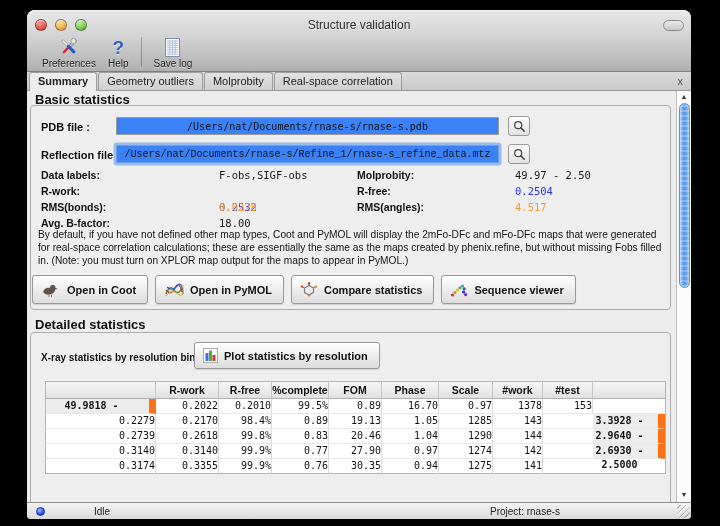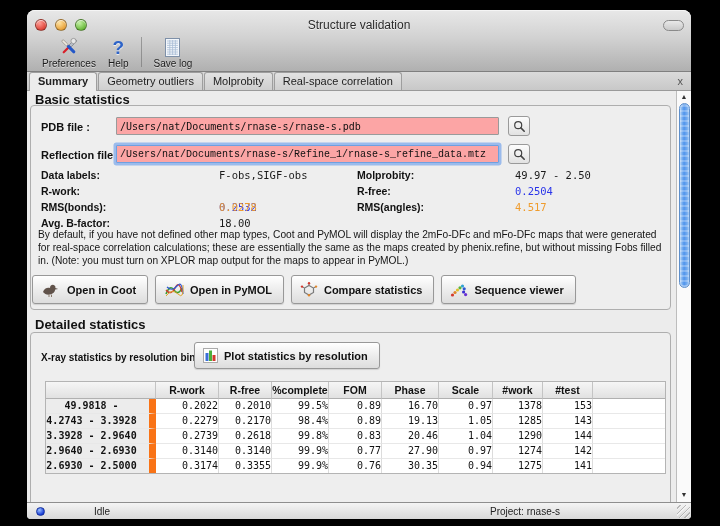--- a/index.html
+++ b/index.html
@@ -42,22 +42,22 @@
   .tab-close { position:absolute; right:5px; top:2px; font-size:11px; color:#555; line-height:14px; padding:0 3px; }
 
   
   .content { position:absolute; top:81px; bottom:17px; left:0; right:0; background:#ececec; overflow:hidden; }
   .sect-head { position:absolute; left:8px; font-size:13px; font-weight:bold; color:#111; }
   .groupbox { position:absolute; left:3px; width:641px; border:1px solid #aeaeae; border-radius:4px; background:#eeeeee; }
   .box1 { top:14px; height:205px; }
   .box2 { top:241px; height:220px; }
 
   .flabel { position:absolute; left:10px; font-size:11px; font-weight:bold; color:#111; }
-  .ffield { position:absolute; left:85px; width:383px; height:18px; border:1px solid #9a9a9a; background:#fca5a5;
-    font-family:"DejaVu Sans Mono",monospace; font-size:10px; color:#111; padding:0 3px; border-radius:1px; }
+  .ffield { position:absolute; left:85px; width:383px; height:18px; border:1px solid #9a9a9a; background:#3b82f6;
+    font-family:"DejaVu Sans Mono",monospace; font-size:10px; color:#111; padding:0 3px; border-radius:1px;text-align:center; }
   .ffield.focused { border:1px solid #6ea0e0; box-shadow:0 0 0 2.5px rgba(110,160,235,.65); }
   .search-btn { position:absolute; left:477px; width:22px; height:20px; border:1px solid #9a9a9a; border-radius:3px;
     background:linear-gradient(#fdfdfd,#e2e2e2); display:flex; align-items:center; justify-content:center; }
 
   .srow { position:absolute; left:0; right:0; height:15px; }
   .slabel { position:absolute; font-size:10.5px; font-weight:bold; color:#111; }
   .sval { position:absolute; font-family:"DejaVu Sans Mono",monospace; font-size:10.5px; color:#111; }
   .p1l{left:10px} .p1v{left:188px} .p2l{left:326px} .p2v{left:484px}
 
   .note { position:absolute; left:7px; top:122px; width:632px; font-size:10.2px; line-height:13px; color:#151515; }
@@ -292,21 +292,20 @@
           <div class="td c0">49.9818 - 4.2743</div>
           <div class="td">0.2022</div>
           <div class="td">0.2010</div>
           <div class="td">99.5%</div>
           <div class="td">0.89</div>
           <div class="td">16.70</div>
           <div class="td">0.97</div>
           <div class="td">1378</div>
           <div class="td">153</div>
           <div class="td filler"></div>
-          <div class="td c0">4.2743 - 3.3928</div>
           <div class="td">0.2279</div>
           <div class="td">0.2170</div>
           <div class="td">98.4%</div>
           <div class="td">0.89</div>
           <div class="td">19.13</div>
           <div class="td">1.05</div>
           <div class="td">1285</div>
           <div class="td">143</div>
           <div class="td filler"></div>
           <div class="td c0">3.3928 - 2.9640</div>

